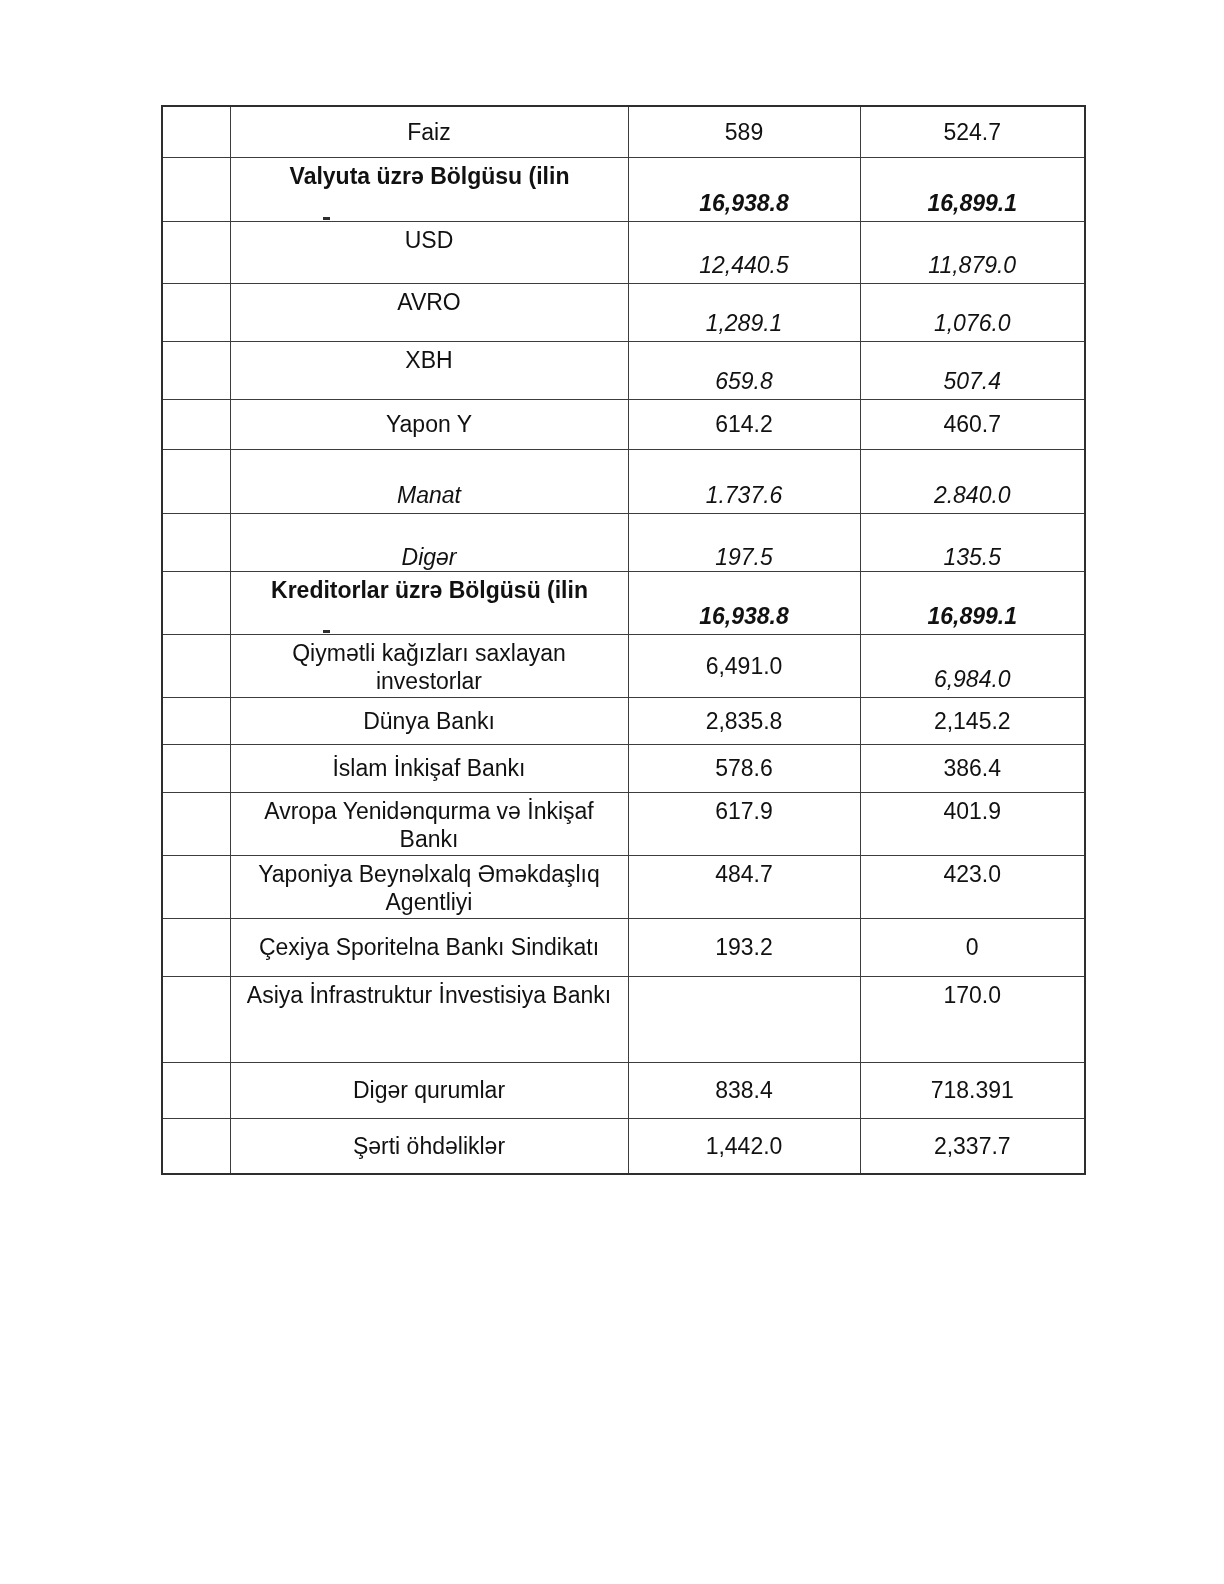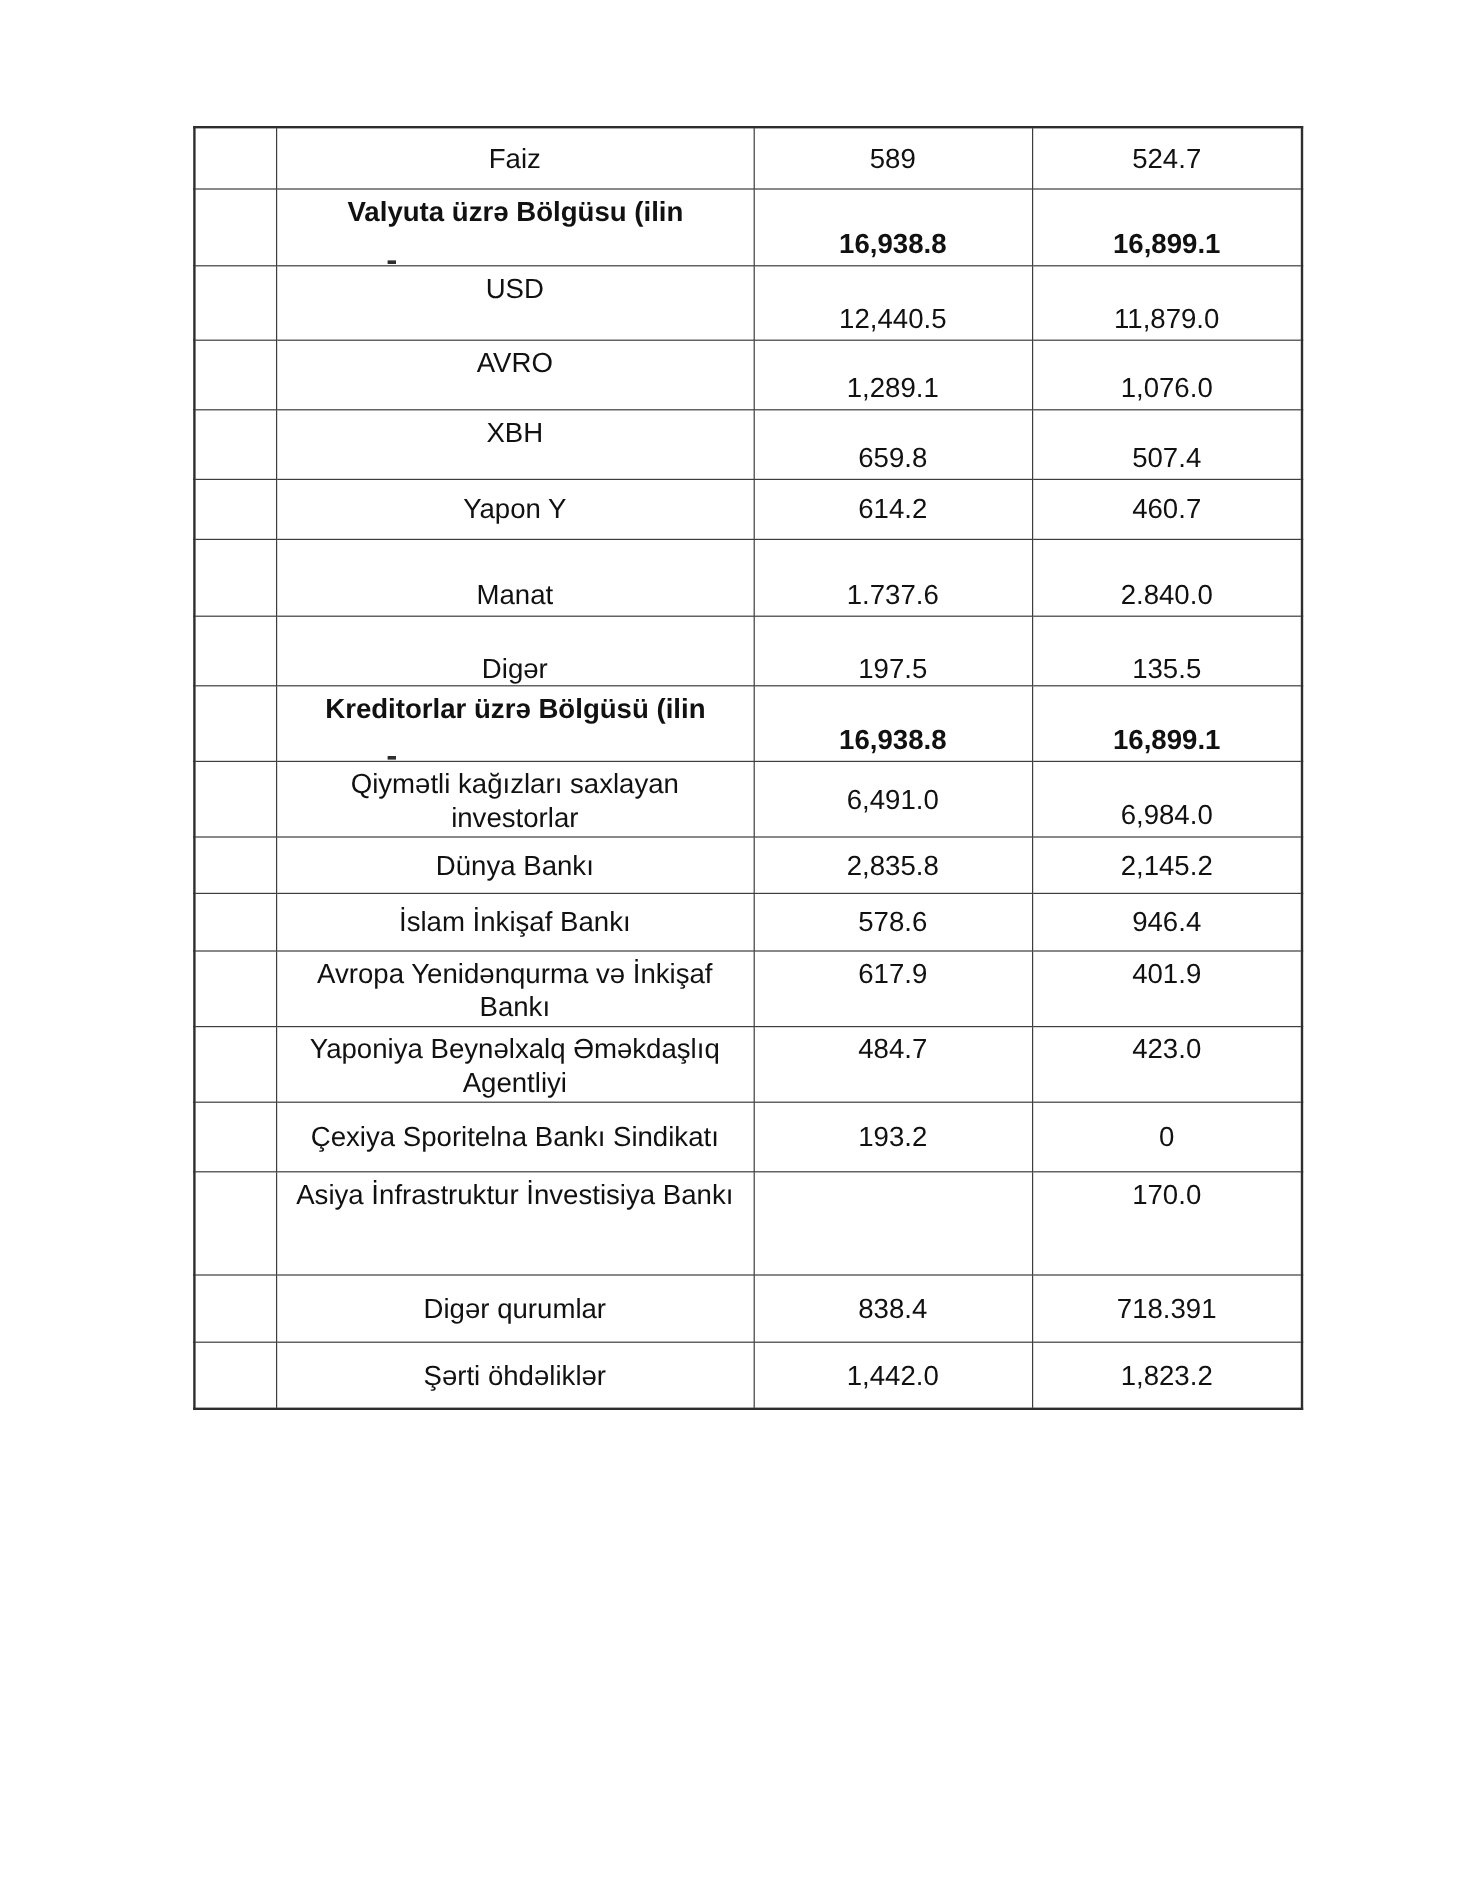--- a/index.html
+++ b/index.html
@@ -24,21 +24,21 @@
     border: 1.5px solid #3d3d3d;
     font-size: 23px;
     line-height: 28px;
     text-align: center;
     padding: 2px 6px;
     overflow: hidden;
     word-wrap: break-word;
   }
   .vt { vertical-align: top; padding-top: 4px !important; }
   .vm { vertical-align: middle; }
-  .vb { vertical-align: bottom; padding-bottom: 4px !important; }
+  .vb { vertical-align: bottom; padding-bottom: 4px !important; font-style: italic; }
   .pb0 { padding-bottom: 0 !important; }
   .b  { font-weight: bold; }
   .left { text-align: right; padding-left: 7px !important; }
   .label-cell { position: relative; margin-top: 15px; }
   .artifact {
     position: absolute;
     left: 92px;
     bottom: 1px;
     width: 7px;
     height: 3px;
@@ -119,21 +119,21 @@
     <tr style="height:47px">
       <td class="vm"></td>
       <td class="vm label-cell">Dünya Bankı</td>
       <td class="vm">2,835.8</td>
       <td class="vm">2,145.2</td>
     </tr>
     <tr style="height:48px">
       <td class="vm"></td>
       <td class="vm label-cell">İslam İnkişaf Bankı</td>
       <td class="vm">578.6</td>
-      <td class="vm">946.4</td>
+      <td class="vm">386.4</td>
     </tr>
     <tr style="height:60px">
       <td class="vt"></td>
       <td class="vt label-cell">Avropa Yenidənqurma və İnkişaf Bankı</td>
       <td class="vt">617.9</td>
       <td class="vt">401.9</td>
     </tr>
     <tr style="height:60px">
       <td class="vt"></td>
       <td class="vt label-cell">Yaponiya Beynəlxalq Əməkdaşlıq Agentliyi</td>
@@ -155,16 +155,16 @@
     <tr style="height:56px">
       <td class="vm"></td>
       <td class="vm label-cell">Digər qurumlar</td>
       <td class="vm">838.4</td>
       <td class="vm">718.391</td>
     </tr>
     <tr style="height:56px">
       <td class="vm"></td>
       <td class="vm label-cell">Şərti öhdəliklər</td>
       <td class="vm">1,442.0</td>
-      <td class="vm">1,823.2</td>
+      <td class="vm">2,337.7</td>
     </tr>
   </tbody>
 </table>
 
 </body></html>

